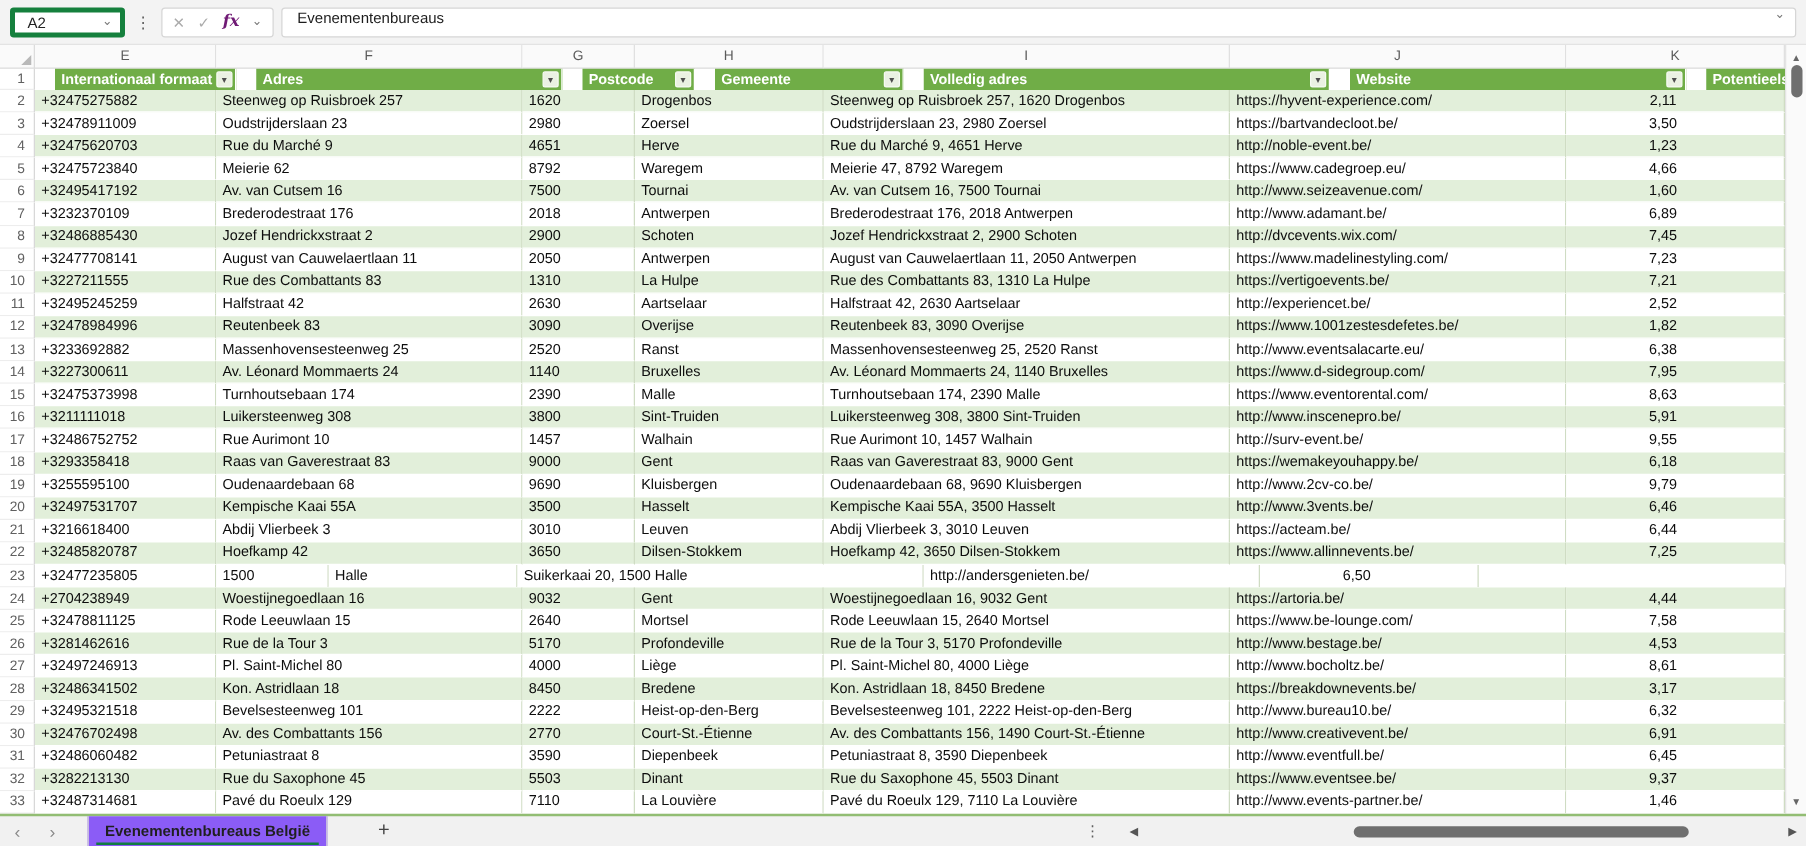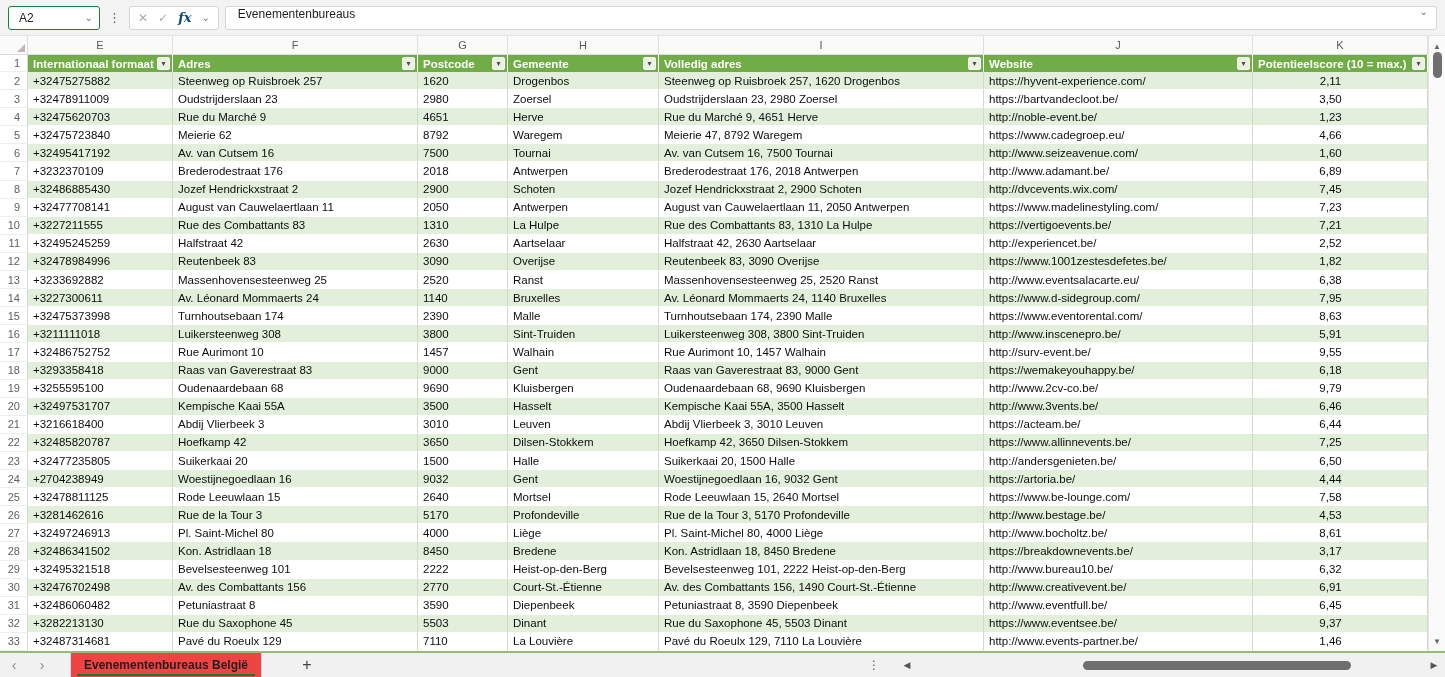--- a/index.html
+++ b/index.html
@@ -7,32 +7,32 @@
     font-family:"Liberation Sans","DejaVu Sans",sans-serif; }
   :root{
     --header-green:#70AD47; --band-green:#E2EFDA; --tab-underline:#107C41;
     --thumb:#6f6f6f; --grid-line:#cfdcc3;
   }
   .app{ width:1445px; height:677px; position:relative; background:#fff; }
 
   
   .topbar{ height:36px; background:#f3f3f3; display:flex; align-items:center;
     padding:0 8px 0 8px; gap:6px; border-bottom:1px solid #e3e3e3; }
-  .name-box{ width:92px; height:24px; background:#fff; border:1px solid #15803d;
+  .name-box{ width:92px; height:24px; background:#fff; border:4px solid #15803d;
     border-radius:3px; display:flex; align-items:center; padding:0 6px 0 10px;
     font-size:12px; color:#222; }
   .name-box .nb-text{ flex:1; }
   .chev{ font-size:10px; color:#777; line-height:1; }
   .vdots{ color:#5f5f5f; font-size:13px; letter-spacing:0; padding:0 2px; }
   .fx-group{ height:24px; background:#fff; border:1px solid #d6d6d6; border-radius:3px;
     display:flex; align-items:center; gap:10px; padding:0 8px; }
   .fx-x{ color:#ababab; font-size:12px; }
   .fx-check{ color:#ababab; font-size:12px; }
   .fx-fx{ font-family:"DejaVu Serif","Liberation Serif",serif; font-style:italic;
-    font-size:13px; color:#0c4a6e; font-weight:bold; }
+    font-size:13px; color:#701a75; font-weight:bold; }
   .formula-bar{ flex:1; height:24px; background:#fff; border:1px solid #d6d6d6;
     border-radius:3px; display:flex; align-items:flex-start; padding:0 8px 0 12px;
     font-size:12px; color:#1c1c1c; }
   .formula-bar .fb-text{ flex:1; }
 
   
   .sheet{ width:1428px; }
   .col-letters{ display:flex; height:19px; background:#fafafa; }
   .corner{ width:28px; height:19px; border-right:1px solid #dcdcdc;
     border-bottom:1px solid #dcdcdc; position:relative; background:#fafafa; }
@@ -47,21 +47,21 @@
   .col-i{width:325px}.col-j{width:269px}.col-k{width:175px}
 
   
   .grid-headrow{ display:flex; height:17px; }
   .row-num{ width:28px; flex:none; display:flex; align-items:center; justify-content:flex-end;
     padding-right:7px; font-size:11px; color:#606060; background:#fff;
     border-right:1px solid #d8d8d8; border-bottom:1px solid #ededed; }
   .hcell{ height:17px; background:var(--header-green); color:#fff; font-weight:bold;
     font-size:11.5px; display:flex; align-items:center; padding:0 2px 0 5px;
     border-right:1px solid #ffffff; position:relative; white-space:nowrap; overflow:hidden;
-    flex:none; }
+    flex:none;margin-left:16px; }
   .hcell .hlabel{ flex:1; overflow:hidden; }
   .filter-btn{ width:13px; height:13px; flex:none; background:#eaf1e2; border:1px solid #f6faf2;
     border-radius:2px; display:flex; align-items:center; justify-content:center; margin-left:2px; }
   .filter-btn span{ font-size:8px; color:#4d4d4d; line-height:1; }
 
   
   .grid-row{ display:flex; height:18.1px; background:#fff; }
   .grid-row.banded .cell{ background:var(--band-green); }
   .cell{ flex:none; height:100%; font-size:11.5px; color:#0d0d0d; display:flex;
     align-items:center; padding:0 4px 0 5px; white-space:nowrap; overflow:hidden;
@@ -75,21 +75,21 @@
     align-items:center; justify-content:center; font-size:8px; color:#666; }
   .vs-up{ top:3px; } .vs-down{ bottom:3px; }
   .vs-thumb{ position:absolute; left:4px; top:16px; width:9px; height:26px;
     background:var(--thumb); border-radius:5px; }
 
   
   .tabbar{ position:absolute; left:0; right:0; bottom:0; height:26px; background:#f1f1f1;
     border-top:2px solid #92bd73; display:flex; align-items:stretch; }
   .tab-nav{ width:28px; display:flex; align-items:center; justify-content:center;
     color:#8a8a8a; font-size:14px; }
-  .sheet-tab{ margin-left:14px; width:192px; background:#ef4444; border-left:1px solid #d9d9d9;
+  .sheet-tab{ margin-left:14px; width:192px; background:#8b5cf6; border-left:1px solid #d9d9d9;
     border-right:1px solid #d9d9d9; display:flex; align-items:center; justify-content:center;
     font-size:12px; font-weight:600; color:#1f1f1f; position:relative; white-space:nowrap; }
   .sheet-tab::after{ content:""; position:absolute; left:6px; right:6px; bottom:1px;
     height:2px; background:var(--tab-underline); }
   .add-sheet{ width:90px; display:flex; align-items:center; justify-content:center;
     color:#444; font-size:16px; font-weight:400; }
   .tb-right{ margin-left:auto; display:flex; align-items:center; }
   .tb-dots{ color:#5f5f5f; font-size:12px; padding:0 16px 0 0; }
   .hs-arrow{ width:22px; display:flex; align-items:center; justify-content:center;
     color:#555; font-size:9px; }
@@ -386,21 +386,20 @@
           <div class="cell col-f">Hoefkamp 42</div>
           <div class="cell col-g">3650</div>
           <div class="cell col-h">Dilsen-Stokkem</div>
           <div class="cell col-i">Hoefkamp 42, 3650 Dilsen-Stokkem</div>
           <div class="cell col-j">https://www.allinnevents.be/</div>
           <div class="cell col-k">7,25</div>
         </div>
         <div class="grid-row">
           <div class="row-num">23</div>
           <div class="cell col-e">+32477235805</div>
-          <div class="cell col-f">Suikerkaai 20</div>
           <div class="cell col-g">1500</div>
           <div class="cell col-h">Halle</div>
           <div class="cell col-i">Suikerkaai 20, 1500 Halle</div>
           <div class="cell col-j">http://andersgenieten.be/</div>
           <div class="cell col-k">6,50</div>
         </div>
         <div class="grid-row banded">
           <div class="row-num">24</div>
           <div class="cell col-e">+2704238949</div>
           <div class="cell col-f">Woestijnegoedlaan 16</div>

